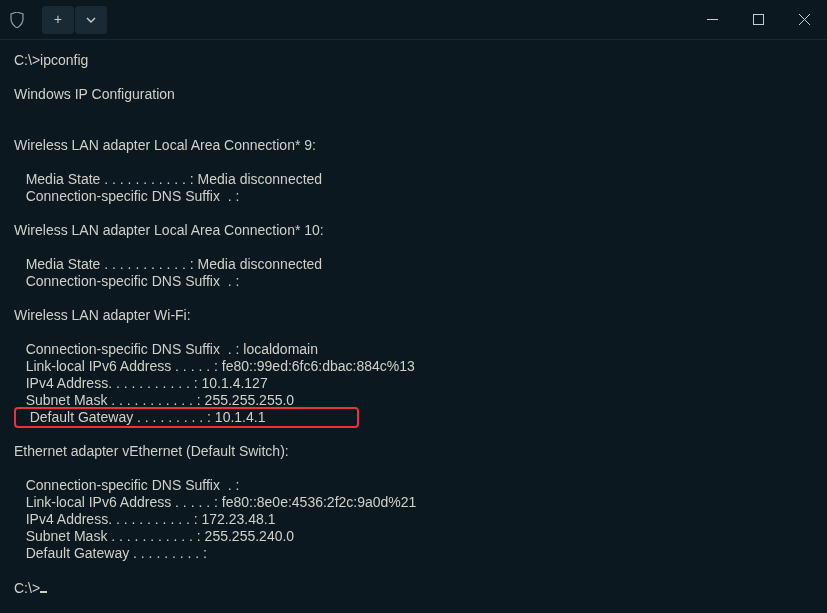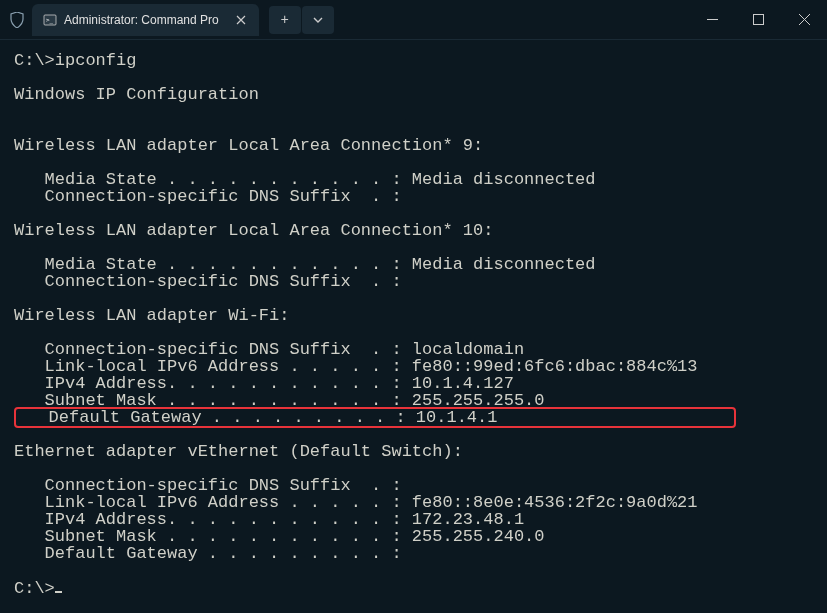--- a/index.html
+++ b/index.html
@@ -82,24 +82,24 @@
       height: 40px;
       display: flex;
       align-items: center;
       justify-content: center;
       color: #ccc;
       cursor: pointer;
     }
     .terminal {
       padding: 12px 14px;
       color: #d0d0c8;
-      font-size: 17px;
+      font-size: 14px;
       line-height: 17px;
       white-space: pre;
-      font-family: Liberation Mono, monospace;
+      font-family: Liberation Sans, sans-serif;
     }
     .highlight-box {
       border: 2px solid #e8333a;
       border-radius: 4px;
       padding: 0 2px;
       display: inline-block;
       margin: -2px 0;
     }
     .cursor {
       display: inline-block;
@@ -111,34 +111,20 @@
     }
   </style>
 </head>
 <body>
 
 <div class="titlebar">
   <div class="shield-icon">
     <svg width="14" height="16" viewBox="0 0 14 16">
         <path d="M7 0 L13 2 V7 C13 11 10 14 7 16 C4 14 1 11 1 7 V2 Z" fill="none" stroke="#8aa0b0" stroke-width="1.2"></path>
       </svg>
-  </div>
-  <div class="tab">
-    <span class="tab-icon">
-      <svg width="14" height="14" viewBox="0 0 14 14">
-          <rect x="1" y="2" width="12" height="10" rx="1" fill="#2a3a45" stroke="#ccc" stroke-width="0.8"></rect>
-          <text x="3" y="9" font-size="6" fill="#fff" font-family="monospace">&gt;_</text>
-        </svg>
-    </span>
-    <span>Administrator: Command Pro</span>
-    <span class="tab-close">
-      <svg width="10" height="10" viewBox="0 0 10 10">
-          <path d="M1 1 L9 9 M9 1 L1 9" stroke="#ccc" stroke-width="1.2"></path>
-        </svg>
-    </span>
   </div>
   <div class="tab-controls">
     <div class="tab-btn">+</div>
     <div class="tab-btn">
       <svg width="10" height="6" viewBox="0 0 10 6">
           <path d="M1 1 L5 5 L9 1" stroke="#ccc" stroke-width="1.4" fill="none"></path>
         </svg>
     </div>
   </div>
   <div class="win-controls">

